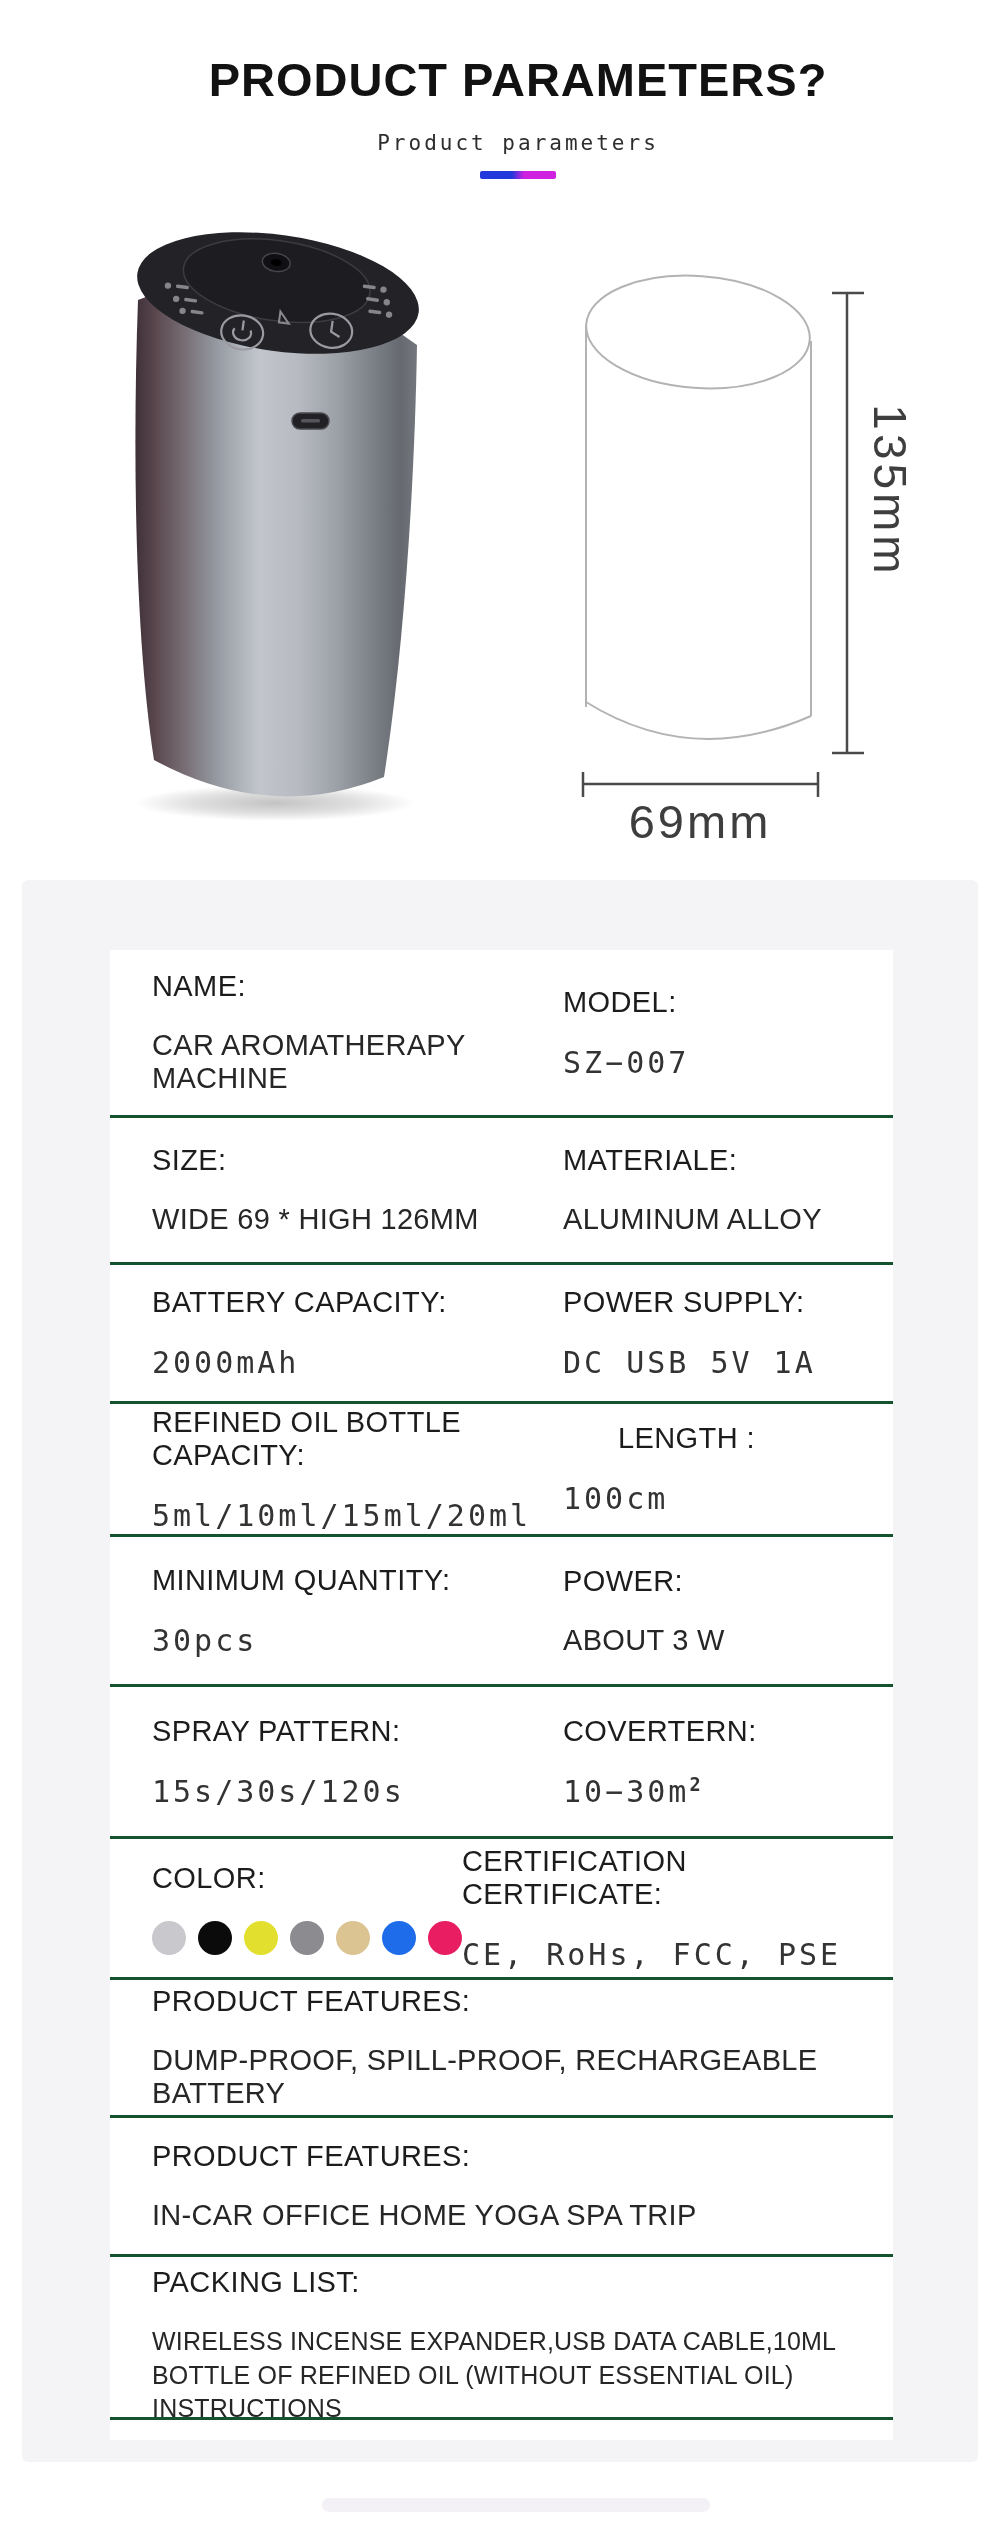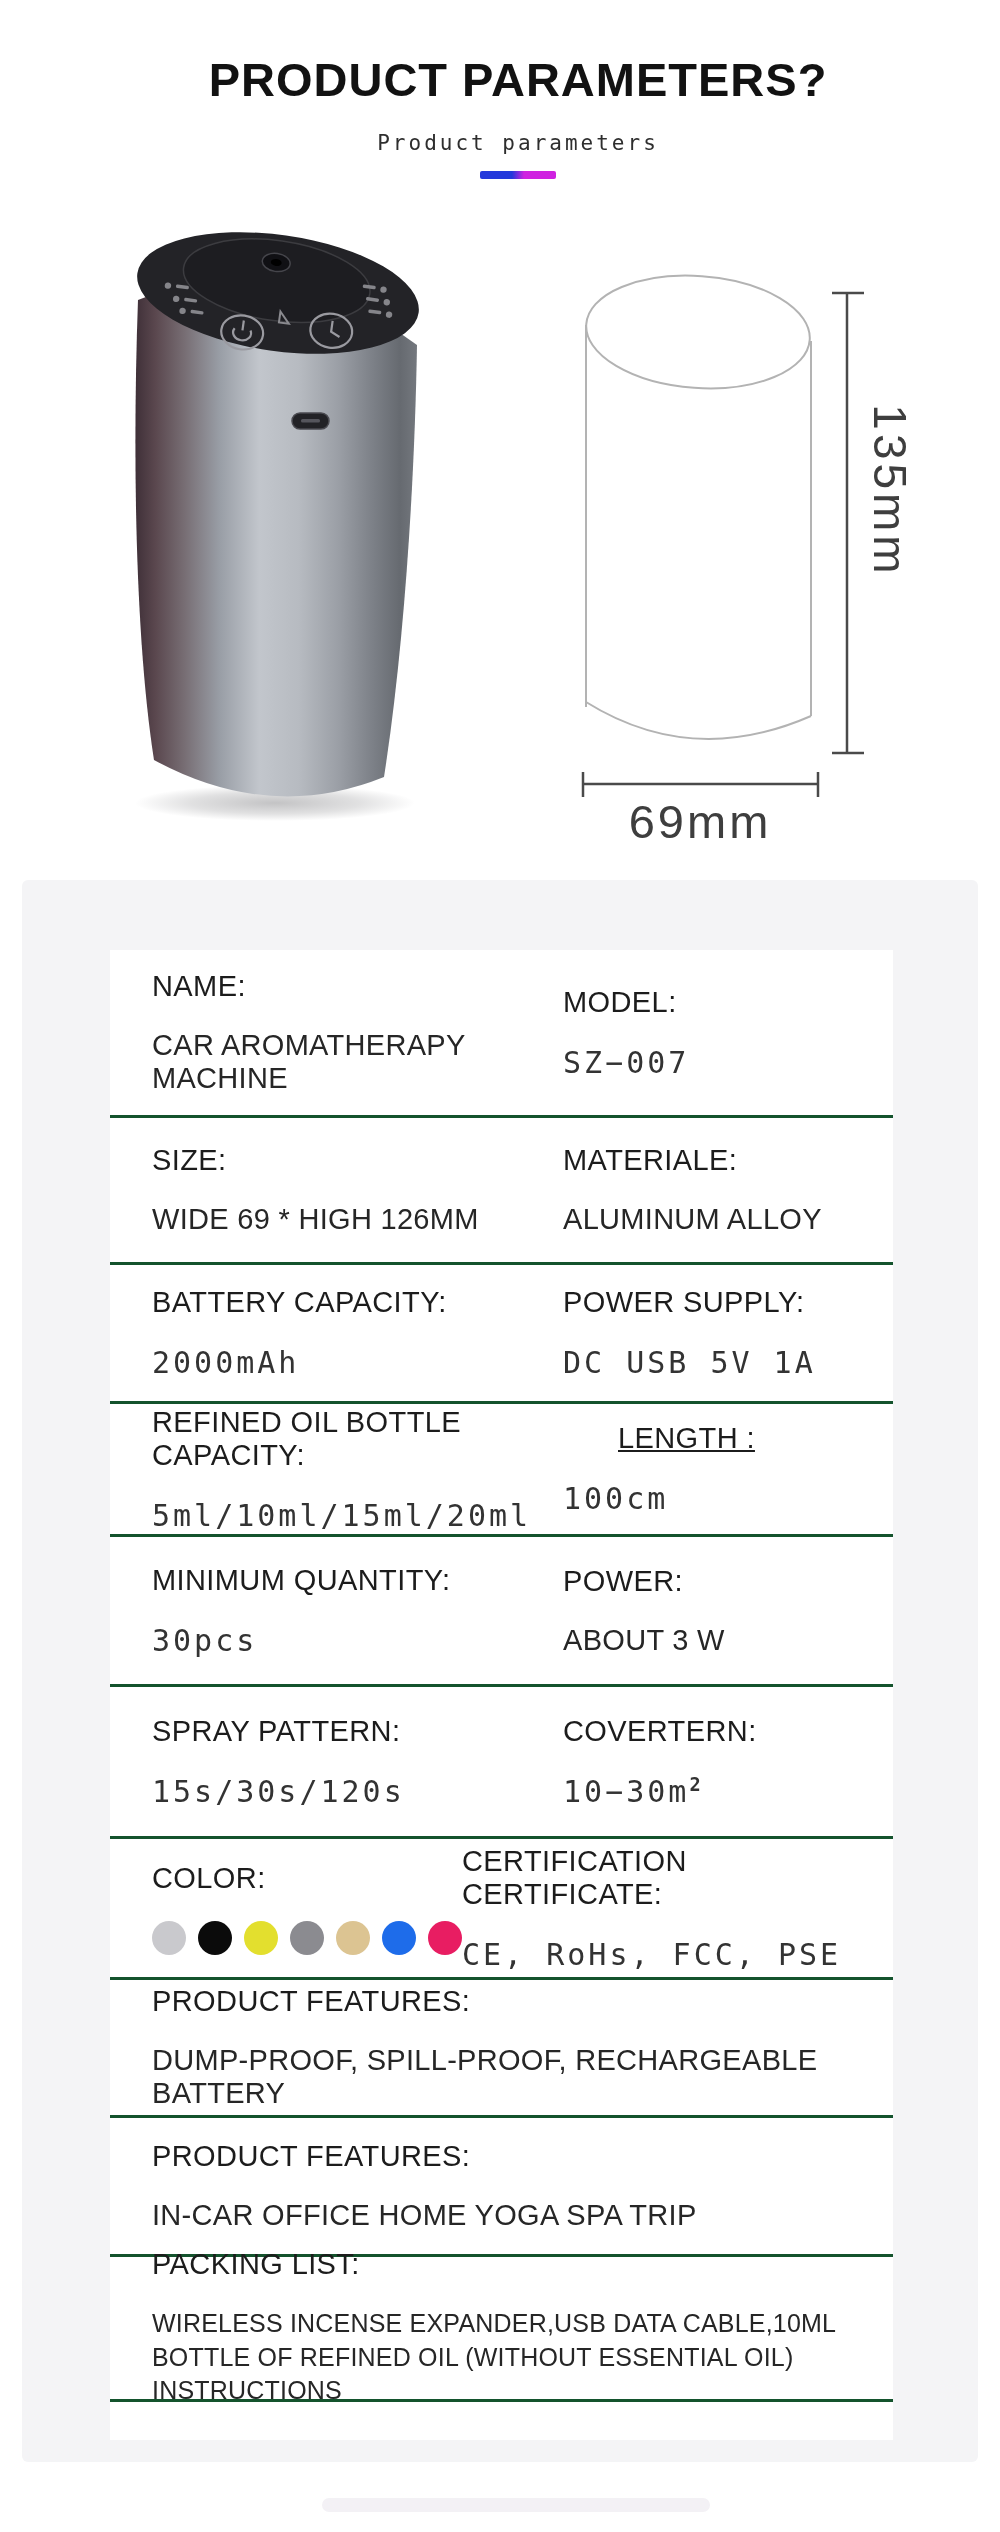--- a/index.html
+++ b/index.html
@@ -174,21 +174,21 @@
               <div class="label">POWER SUPPLY:</div>
               <div class="value mono">DC USB 5V 1A</div>
             </div>
           </div>
           <div class="row" style="height: 133px;">
             <div class="cell c1">
               <div class="label">REFINED OIL BOTTLE CAPACITY:</div>
               <div class="value mono">5ml/10ml/15ml/20ml</div>
             </div>
             <div class="cell c2">
-              <div class="label" style="padding-left: 55px; text-decoration: underline;">LENGTH :</div>
+              <div class="label" style="padding-left: 55px;">LENGTH :</div>
               <div class="value mono">100cm</div>
             </div>
           </div>
           <div class="row" style="height: 150px;">
             <div class="cell c1">
               <div class="label">MINIMUM QUANTITY:</div>
               <div class="value mono">30pcs</div>
             </div>
             <div class="cell c2">
               <div class="label">POWER:</div>
@@ -228,21 +228,21 @@
               <div class="label">PRODUCT FEATURES:</div>
               <div class="value">DUMP-PROOF, SPILL-PROOF, RECHARGEABLE BATTERY</div>
             </div>
           </div>
           <div class="row" style="height: 139px;">
             <div class="cell full">
               <div class="label">PRODUCT FEATURES:</div>
               <div class="value">IN-CAR OFFICE HOME YOGA SPA TRIP</div>
             </div>
           </div>
-          <div class="row" style="height: 145px;">
+          <div class="row" style="height: 145px; margin-top: 18px;">
             <div class="cell full">
               <div class="label">PACKING LIST:</div>
               <div class="value small">WIRELESS INCENSE EXPANDER,USB DATA CABLE,10ML BOTTLE OF REFINED OIL (WITHOUT ESSENTIAL OIL) INSTRUCTIONS</div>
             </div>
           </div>
         </div>
     </div>
   </div>
 
   <div class="footer-smudge"></div>

